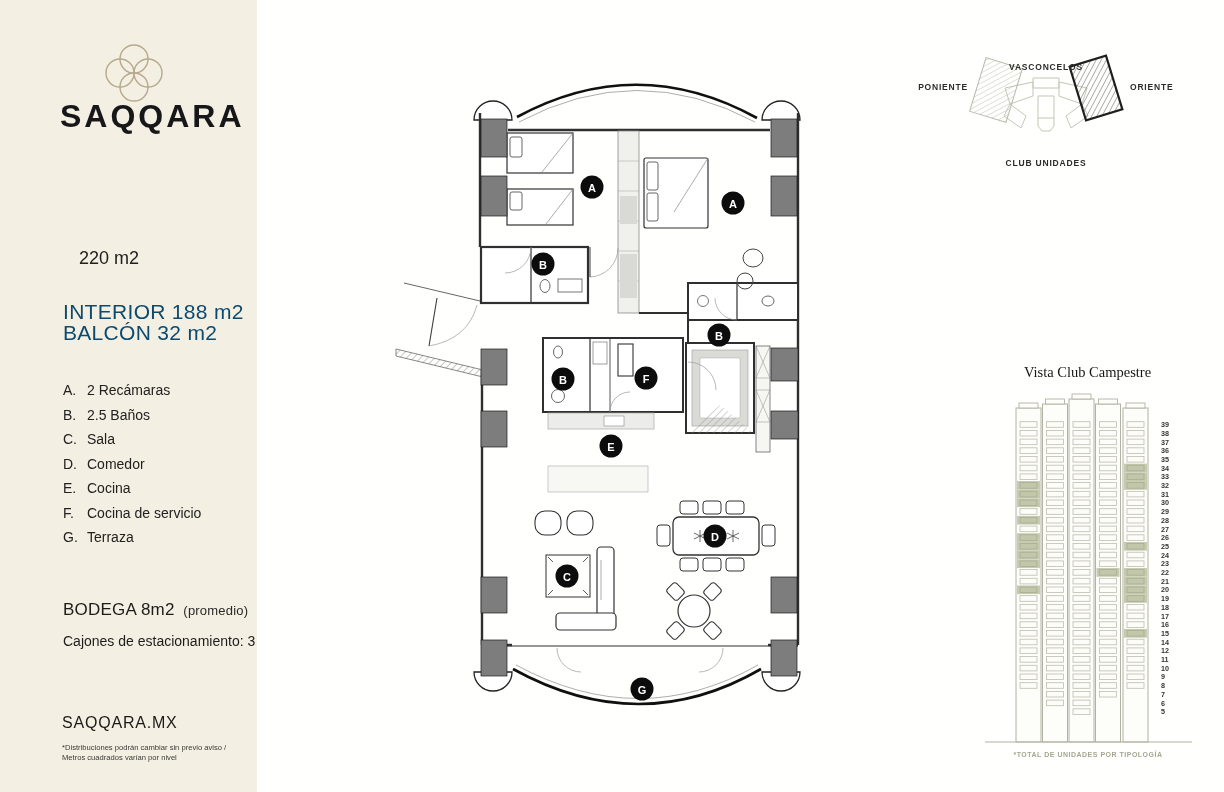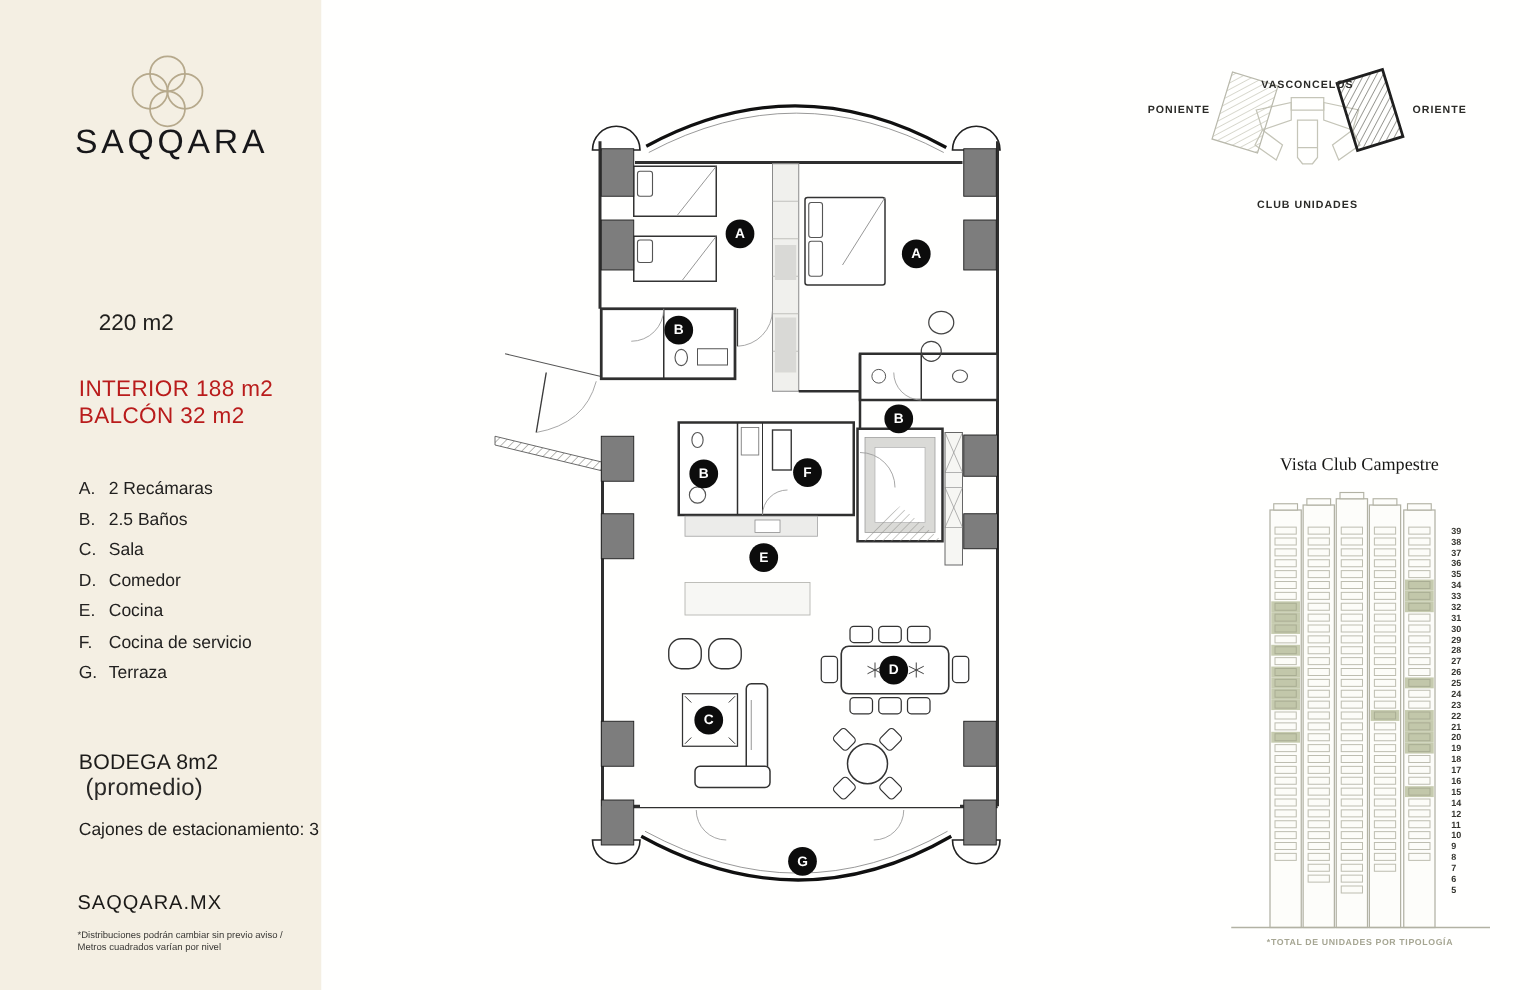--- a/index.html
+++ b/index.html
@@ -1,33 +1,33 @@
 <!DOCTYPE html>
 <html><head>
 <meta charset="utf-8">
 <style>
   html,body{margin:0;padding:0;background:#ffffff;}
   .stage{position:relative;width:1224px;height:792px;background:#fffffe;overflow:hidden;
          font-family:"Liberation Sans",sans-serif;color:#1d1c1a;}
   
   .sidebar{position:absolute;left:0;top:0;width:257px;height:792px;background:#f4efe3;}
   .logo-mark{position:absolute;left:95px;top:42px;width:78px;height:62px;}
-  .brand-name{position:absolute;left:60px;top:98px;width:190px;font-size:27px;letter-spacing:3px;
-              font-weight:400;color:#17171a;}
+  .brand-name{position:absolute;left:60px;top:98px;width:190px;font-size:32px;letter-spacing:3px;
+              font-weight:700;color:#17171a;}
   .model-title{position:absolute;left:62px;top:202px;font-family:"Liberation Serif",serif;
                font-size:31px;color:#2c2824;letter-spacing:.5px;}
   .model-area{position:absolute;left:63px;top:248px;font-size:18px;color:#21201e;margin-left:16px;}
-  .area-lines{position:absolute;left:63px;top:301px;font-size:18px;line-height:21px;
-              letter-spacing:.3px;color:#b91c1c;}
+  .area-lines{position:absolute;left:63px;top:301px;font-size:21px;line-height:21px;
+              letter-spacing:.3px;color:#0c4a6e;}
   .legend{position:absolute;left:63px;top:383px;font-size:14px;color:#222120;}
   .legend-row{display:flex;margin-bottom:10.5px;line-height:14px;}
   .legend-key{width:24px;flex:0 0 24px;}
   .storage{position:absolute;left:63px;top:600px;}
   .bodega-line{font-size:17px;letter-spacing:.2px;}
-  .bodega-note{font-size:19px;color:#2a2927;}
+  .bodega-note{font-size:13px;color:#2a2927;}
   .parking-line{margin-top:13px;font-size:14px;}
   .website{position:absolute;left:62px;top:714px;font-size:16px;letter-spacing:.8px;color:#1b1a18;}
   .fineprint{position:absolute;left:62px;top:743px;font-size:7.6px;line-height:10px;color:#3a3936;}
   
   .plan-svg{position:absolute;left:395px;top:55px;width:445px;height:695px;}
   .room-label{position:absolute;width:23px;height:23px;border-radius:50%;background:#0c0c0c;
               color:#fff;font-size:11px;font-weight:bold;display:flex;align-items:center;
               justify-content:center;transform:translate(-50%,-50%);}
   
   .compass-svg{position:absolute;left:905px;top:35px;width:290px;height:145px;}

